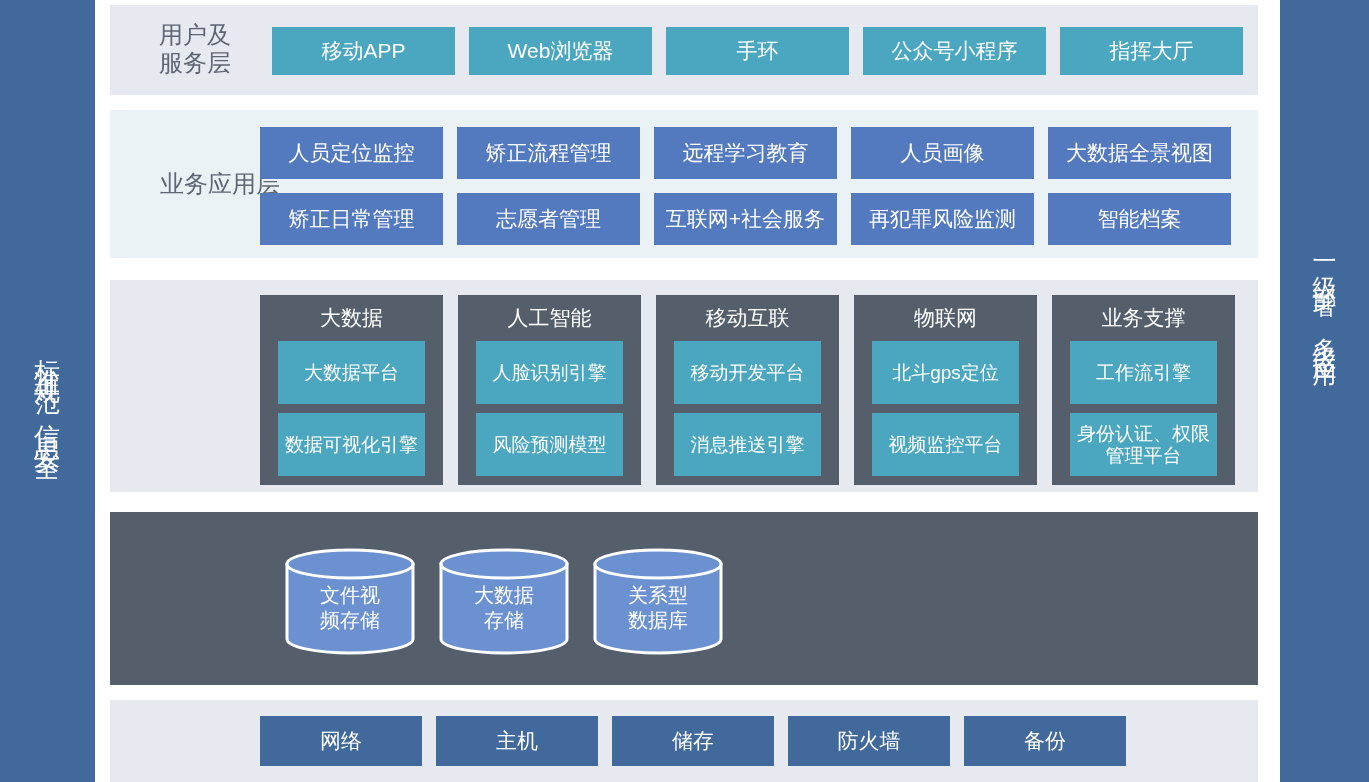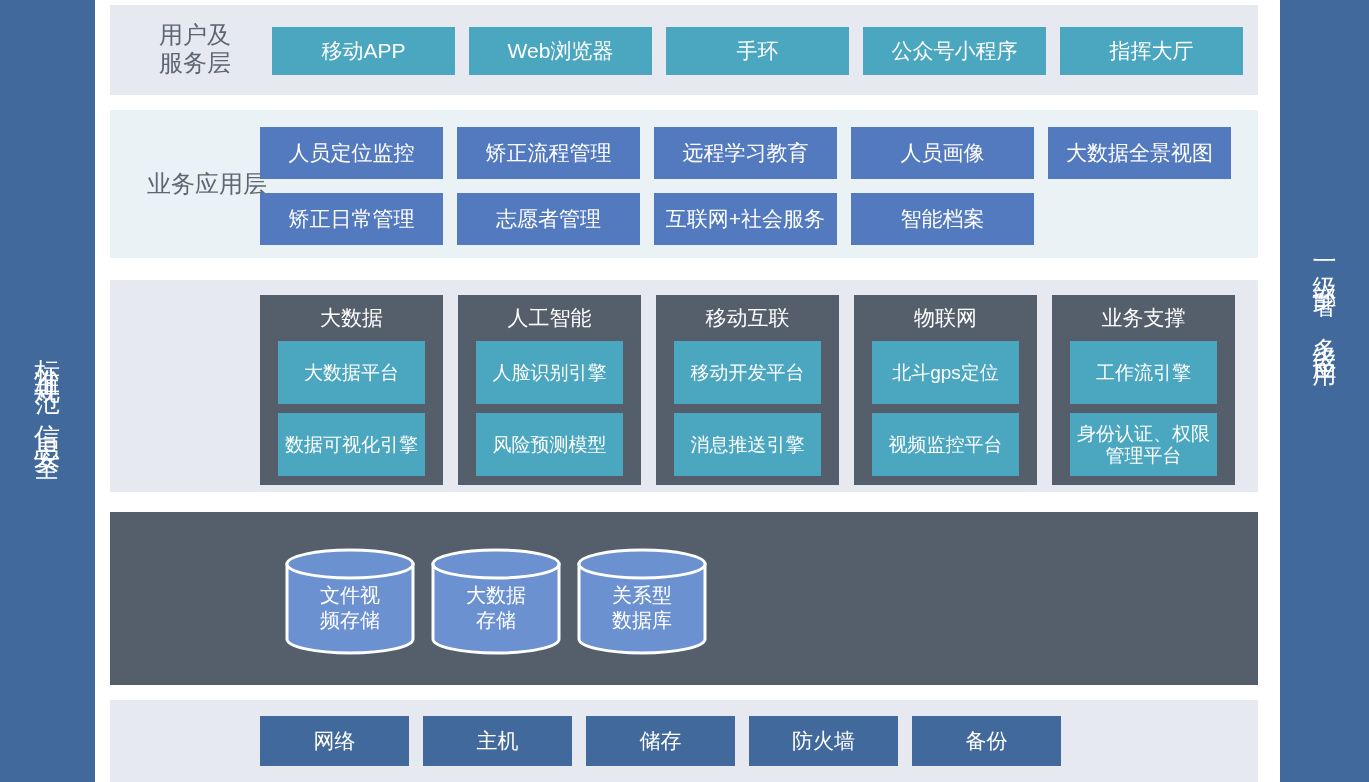--- a/index.html
+++ b/index.html
@@ -38,21 +38,21 @@
   #band-user{top:5px;height:90px;background:#E7E9F1;}
   #band-user .band-label{left:20px;top:16px;width:130px;}
   .user-row{position:absolute;left:150px;top:22px;display:flex;gap:14px;padding-left:12px;}
   .user-cell{
     width:183px;height:48px;background:#4BA6BF;color:#fff;font-size:21px;
     display:flex;align-items:center;justify-content:center;
   }
 
   
   #band-biz{top:110px;height:148px;background:#EBF2F6;}
-  #band-biz .band-label{left:17px;top:60px;width:160px;}
+  #band-biz .band-label{left:30px;top:60px;width:160px;}
   .biz-grid{position:absolute;left:150px;top:17px;display:flex;flex-direction:column;gap:14px;}
   .biz-row{display:flex;gap:14px;}
   .biz-cell{
     width:183px;height:52px;background:#5379BE;color:#fff;font-size:21px;
     display:flex;align-items:center;justify-content:center;text-align:center;
   }
 
   
   #band-sup{top:280px;height:212px;background:#E7E9F1;}
   #band-sup .band-label{left:14px;top:370px;width:160px;}
@@ -65,34 +65,34 @@
   .sup-title{color:#fff;font-size:21px;margin-bottom:9px;}
   .sup-item{
     width:147px;height:68px;background:#4BA6BF;color:#fff;font-size:19px;
     display:flex;align-items:center;justify-content:center;text-align:center;
     line-height:1.15;margin-bottom:9px;
   }
 
   
   #band-data{top:512px;height:173px;background:#555F6B;}
   .cyl-wrap{position:absolute;left:175px;top:36px;display:flex;gap:16px;}
-  .cylinder{position:relative;width:130px;height:107px;}
+  .cylinder{position:relative;width:130px;height:107px;padding-left:8px;}
   .cylinder svg{position:absolute;left:0;top:0;}
   .cyl-text{
     position:absolute;left:0;top:0;width:130px;height:107px;
     display:flex;align-items:center;justify-content:center;text-align:center;
     color:#fff;font-size:20px;line-height:1.25;white-space:pre-line;
     padding-top:12px;box-sizing:border-box;
   }
 
   
   #band-infra{top:700px;height:82px;background:#E7E9F1;}
   .infra-row{position:absolute;left:150px;top:16px;display:flex;gap:14px;}
   .infra-cell{
-    width:149px;height:50px;background:#41699B;color:#fff;font-size:21px;
+    width:162px;height:50px;background:#41699B;color:#fff;font-size:21px;
     display:flex;align-items:center;justify-content:center;
   }
 </style>
 </head>
 <body>
 
 <div id="stage">
 
   <div class="rail" id="rail-left">
     <div class="rail-text">标准规范</div>
@@ -125,20 +125,21 @@
         <div class="biz-cell">人员定位监控</div>
         <div class="biz-cell">矫正流程管理</div>
         <div class="biz-cell">远程学习教育</div>
         <div class="biz-cell">人员画像</div>
         <div class="biz-cell">大数据全景视图</div>
       </div>
       <div class="biz-row">
         <div class="biz-cell">矫正日常管理</div>
         <div class="biz-cell">志愿者管理</div>
         <div class="biz-cell">互联网+社会服务</div>
+        <div class="biz-cell">再犯罪风险监测</div>
         <div class="biz-cell">智能档案</div>
       </div>
     </div>
   </div>
 
   <div class="band" id="band-sup">
     <div class="band-label">应用支撑层</div>
     <div class="sup-row">
 
       <div class="sup-card">

